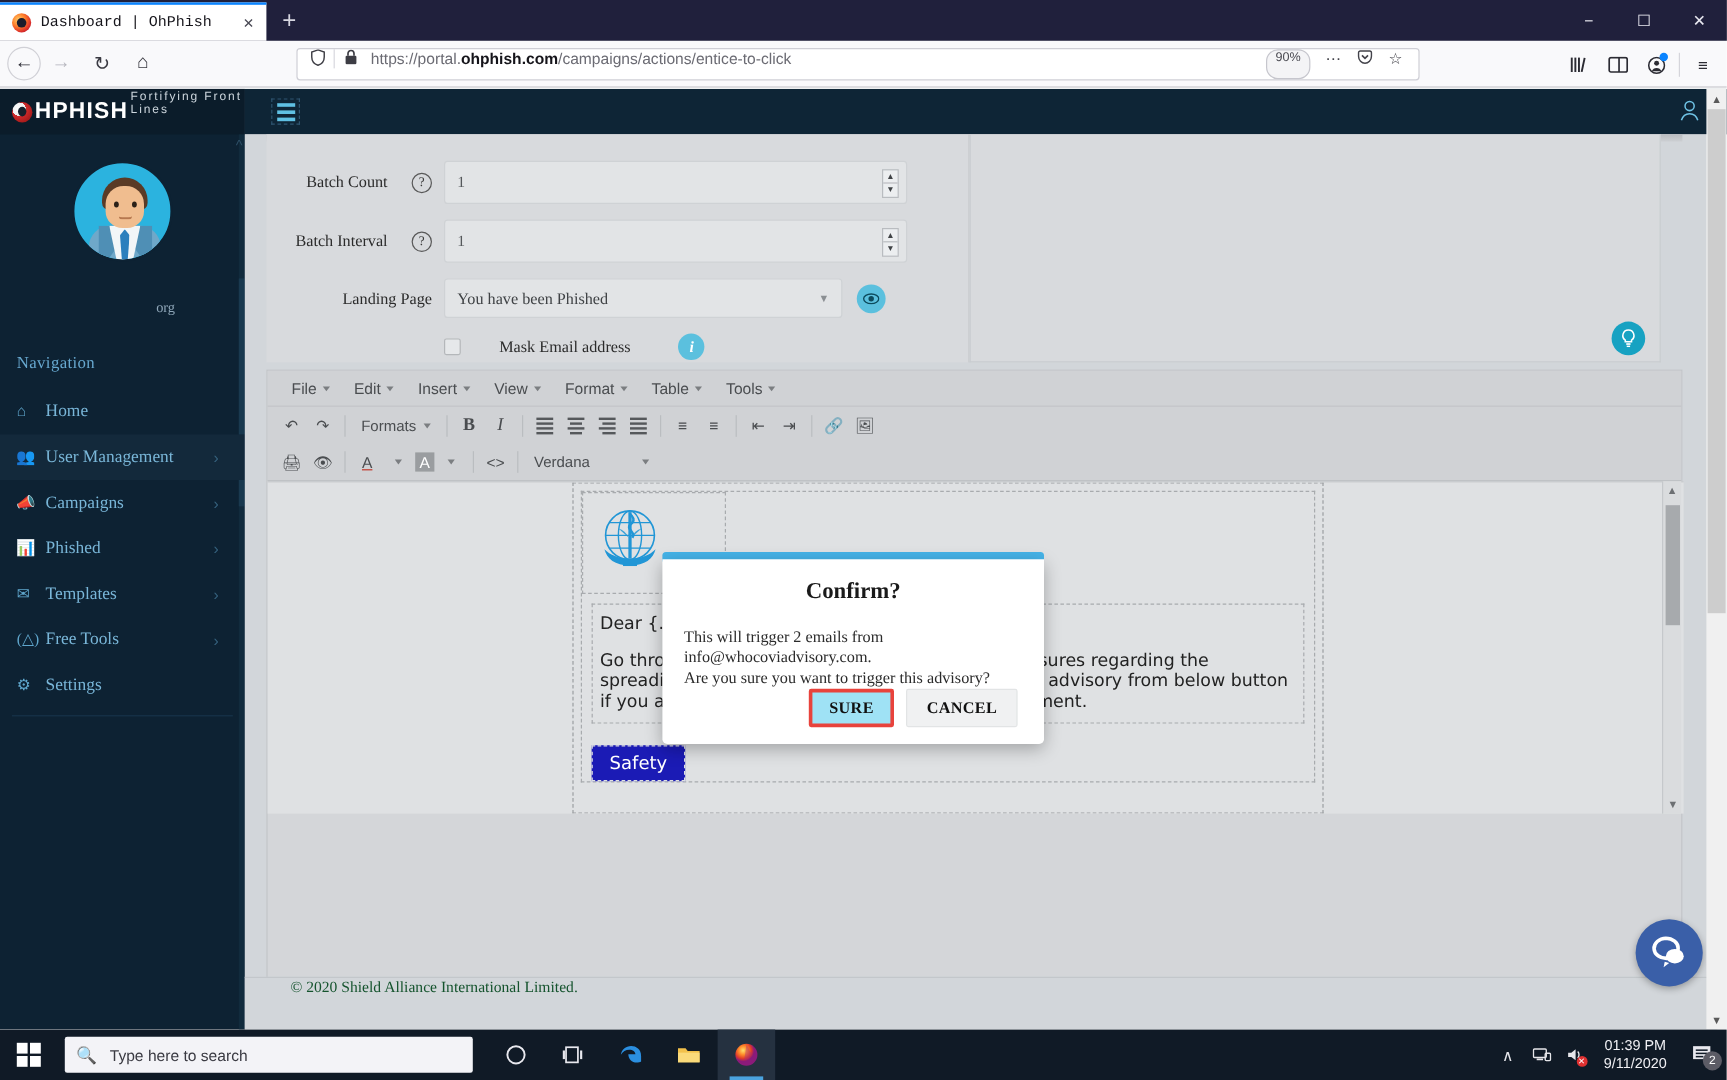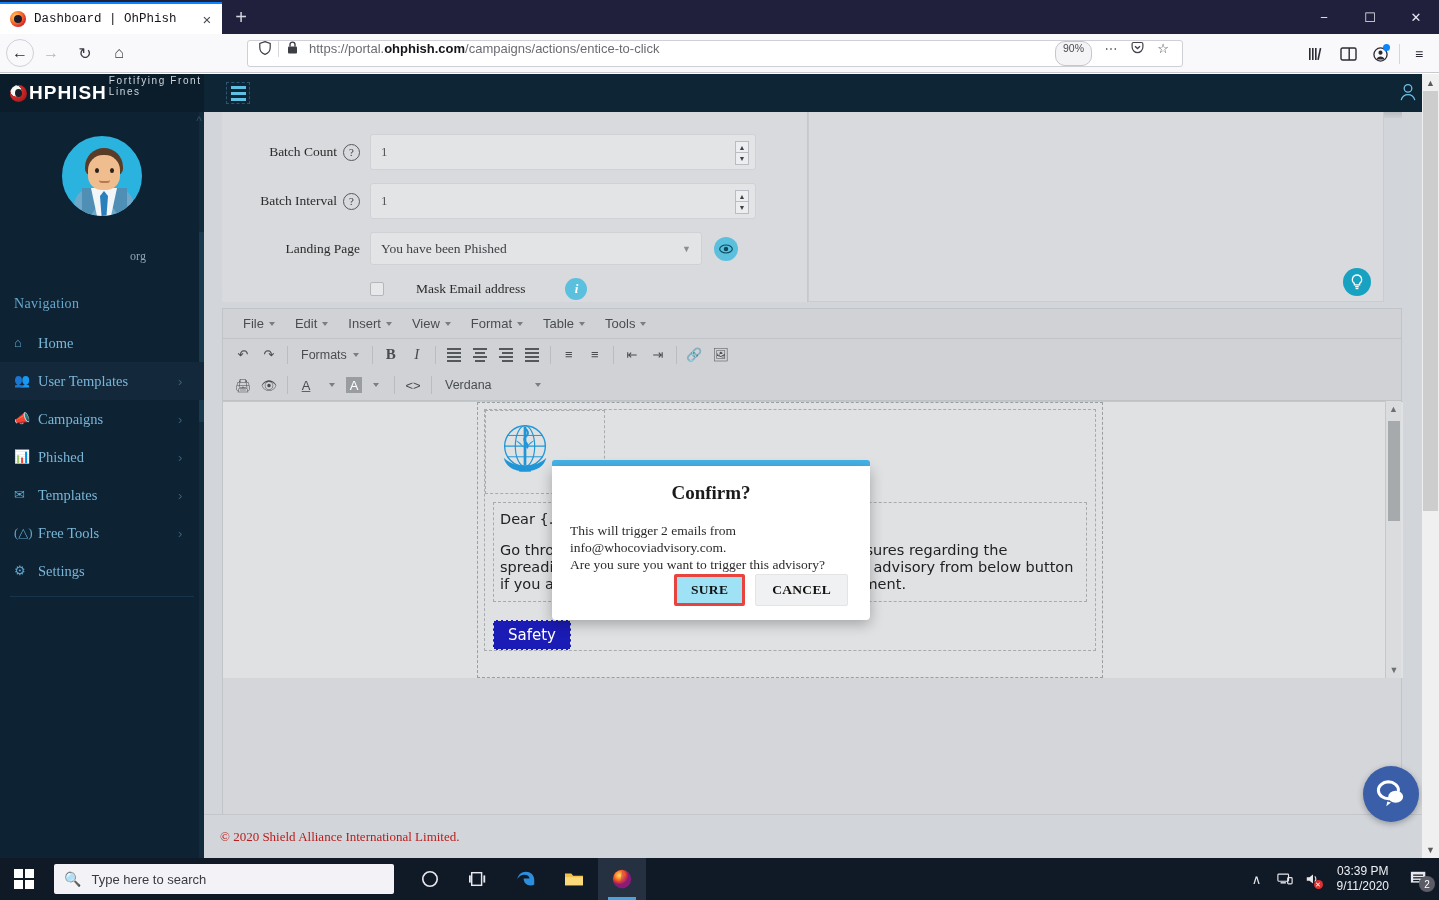--- a/index.html
+++ b/index.html
@@ -229,21 +229,21 @@
     background: #d8dadd; border: 1px solid #c9ccd0; border-top: none;
   }
   .hscroll-top {
     position: absolute; left: 18px; top: 0; width: 1180px; height: 6px;
     background: linear-gradient(#b9bcc0, #cdd0d3);
   }
 
   .form-row { display: flex; align-items: center; margin-bottom: 13px; }
   .form-label {
     width: 148px; text-align: right; font-size: 13.5px; color: #2b2b2b;
-    padding-right: 10px; display: flex; justify-content: flex-end; align-items: center; gap: 6px;
+    padding-right: 10px; display: flex; justify-content: flex-end; align-items: center; gap: 20px;
   }
   .help-circle {
     width: 17px; height: 17px; border-radius: 50%; border: 1px solid #585858;
     display: inline-flex; align-items: center; justify-content: center;
     font-size: 11px; color: #3a3a3a;
   }
   .num-input {
     width: 386px; height: 36px; background: #e2e4e6; border: 1px solid #cfd2d5;
     border-radius: 3px; display: flex; align-items: center; padding-left: 10px;
     font-size: 13px; color: #55585b; position: relative;
@@ -362,22 +362,22 @@
 
   .bulb-btn {
     position: absolute; right: 60px; top: 156px; width: 28px; height: 28px;
     border-radius: 50%; background: #17a2c2; color: #fff; display: flex;
     align-items: center; justify-content: center; font-size: 14px;
   }
 
   .footer {
     position: absolute; left: 204px; bottom: 0; width: 1227px; height: 44px;
     background: #d2d6da; border-top: 1px solid #c3c7cb;
-    display: flex; align-items: center; padding-left: 16px;
-    font-size: 13px; color: #b91c1c;
+    display: flex; padding-left: 38px;
+    font-size: 13px; color: #14532d;
   }
 
   .chat-fab {
     position: absolute; right: 20px; bottom: 36px; width: 56px; height: 56px;
     border-radius: 50%; background: #3a5fa8; display: flex; align-items: center;
     justify-content: center; box-shadow: 0 2px 6px rgba(0,0,0,.3);
   }
 
   
   .page-scroll {
@@ -584,21 +584,21 @@
       <div class="nav-head">Navigation</div>
 
       <div class="nav-list">
         <div class="nav-item">
           <span class="ico">⌂</span>
           <span class="lbl">Home</span>
           <span class="chev"></span>
         </div>
         <div class="nav-item hl">
           <span class="ico">👥</span>
-          <span class="lbl">User Templates</span>
+          <span class="lbl">User Management</span>
           <span class="chev">›</span>
         </div>
         <div class="nav-item">
           <span class="ico">📣</span>
           <span class="lbl">Campaigns</span>
           <span class="chev">›</span>
         </div>
         <div class="nav-item">
           <span class="ico">📊</span>
           <span class="lbl">Phished</span>
@@ -945,21 +945,21 @@
           </svg>
       </div>
       <div class="tray-ico">
         <svg width="16" height="14" viewBox="0 0 18 15">
             <path d="M2 5.5h3l4-3.2v10.4l-4-3.2H2z" fill="#e6e6ea"></path>
             <path d="M11 4.5c1.6 1.6 1.6 4.4 0 6" fill="none" stroke="#e6e6ea" stroke-width="1.3"></path>
           </svg>
         <span class="mute-x">✕</span>
       </div>
       <div class="tray-clock">
-        <div>03:39 PM</div>
+        <div>01:39 PM</div>
         <div>9/11/2020</div>
       </div>
       <div class="tray-action">
         <svg width="20" height="18" viewBox="0 0 22 20">
             <rect x="2" y="2" width="16" height="12" fill="#e8e8ee"></rect>
             <rect x="4.5" y="5" width="11" height="1.4" fill="#101a26"></rect>
             <rect x="4.5" y="8" width="11" height="1.4" fill="#101a26"></rect>
             <rect x="4.5" y="11" width="7" height="1.4" fill="#101a26"></rect>
           </svg>
         <span class="tray-badge">2</span>

